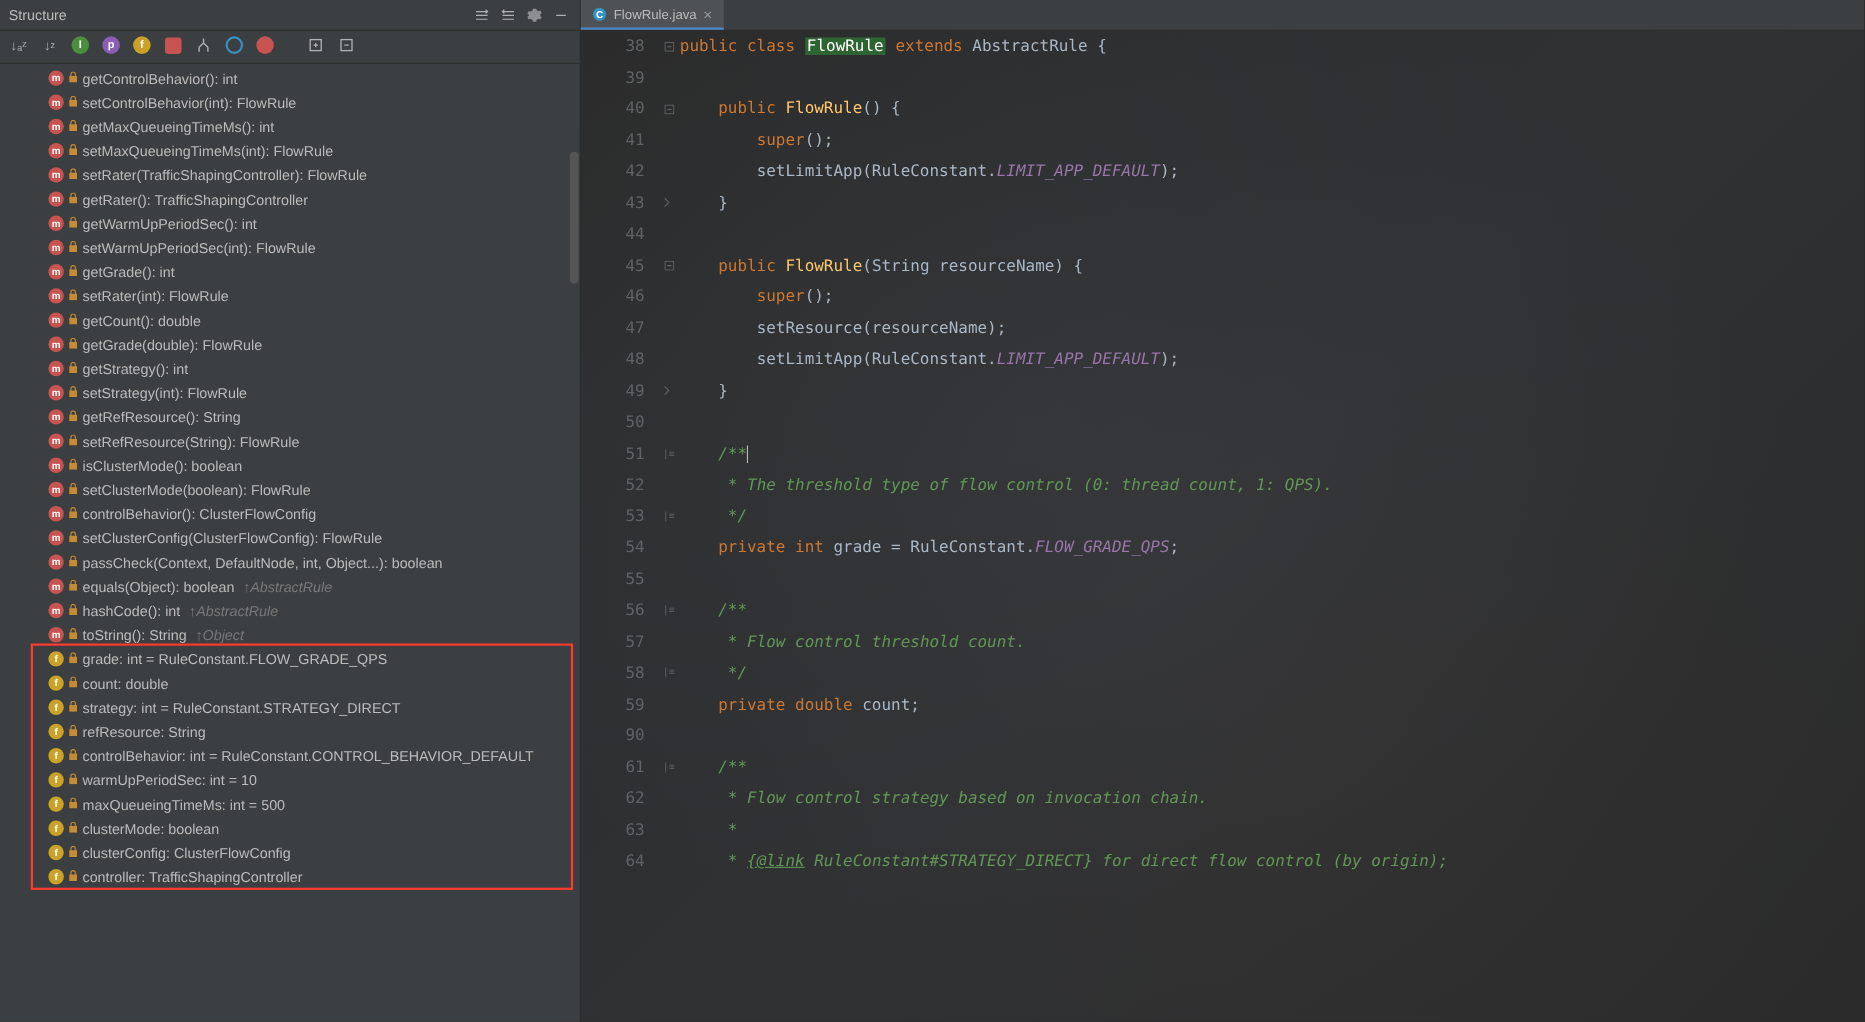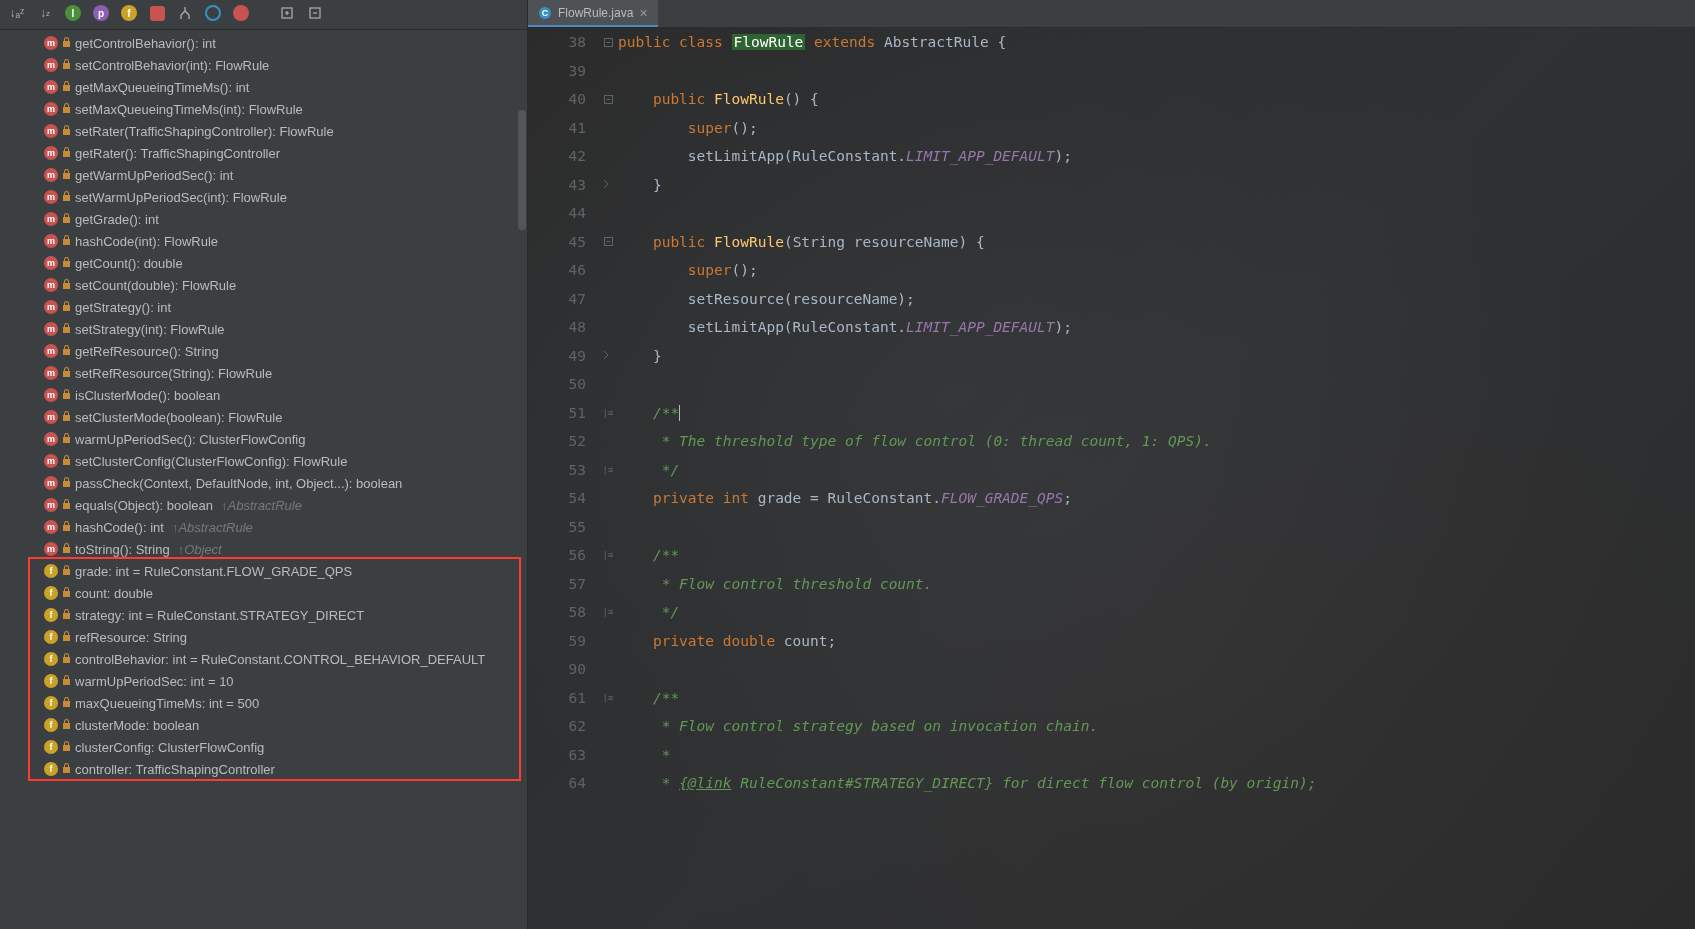--- a/index.html
+++ b/index.html
@@ -186,20 +186,45 @@
 .cmt-tag { color: #629755; font-style: italic; text-decoration: underline; }
 .txt { color: #a9b7c6; margin-top: 42px; }
 .caret { border-left: 1px solid #bbbbbb; }
 </style>
 </head>
 <body>
 
 <div class="container">
 
   <div class="structure-panel">
+    <div class="panel-header">
+      <span class="panel-title">Structure</span>
+      <div class="panel-actions">
+        <span class="icon-btn">
+            <svg viewBox="0 0 16 16" fill="none" stroke="currentColor" stroke-width="1.2">
+              <path d="M2 4h12M2 8h12M2 12h12M12 2l2 2-2 2"></path>
+            </svg>
+          </span>
+        <span class="icon-btn">
+            <svg viewBox="0 0 16 16" fill="none" stroke="currentColor" stroke-width="1.2">
+              <path d="M2 4h12M2 8h12M2 12h12M4 2L2 4l2 2"></path>
+            </svg>
+          </span>
+        <span class="icon-btn">
+            <svg viewBox="0 0 16 16" fill="currentColor">
+              <path d="M8 5a3 3 0 100 6 3 3 0 000-6zm6 3c0-.4 0-.8-.1-1.2l1.6-1.2-1.5-2.6-1.9.7c-.6-.5-1.3-.9-2-1.1L9.8 1H6.2l-.3 2c-.7.2-1.4.6-2 1.1l-1.9-.7L.5 6l1.6 1.2C2 7.6 2 8 2 8.4L.4 9.6l1.5 2.6 1.9-.7c.6.5 1.3.9 2 1.1l.3 2h3.6l.3-2c.7-.2 1.4-.6 2-1.1l1.9.7 1.5-2.6L14 9.2c0-.4.1-.8 0-1.2z" opacity="0.7"></path>
+            </svg>
+          </span>
+        <span class="icon-btn">
+            <svg viewBox="0 0 16 16" stroke="currentColor" stroke-width="1.5">
+              <path d="M3 8h10"></path>
+            </svg>
+          </span>
+      </div>
+    </div>
 
     <div class="structure-toolbar">
       <span class="tb-icon" style="color:#aeb1b3;font-size:12px;">↓ₐᶻ</span>
       <span class="tb-icon" style="color:#aeb1b3;font-size:12px;">↓<sub style="font-size:8px">z</sub></span>
       <span class="tb-icon">
           <span class="circle-badge badge-i">I</span>
         </span>
       <span class="tb-icon">
           <span class="circle-badge badge-p">p</span>
         </span>
@@ -300,35 +325,35 @@
           <span class="lock-icon"><svg width="9" height="10" viewBox="0 0 9 10">
               <path d="M2 4V2.5a2.5 2.5 0 015 0V4h1v6H1V4h1zm1 0h3V2.5a1.5 1.5 0 00-3 0V4z" fill="#c78b35"></path>
             </svg></span>
           <span class="member-txt">getGrade(): int</span>
         </div>
         <div class="tree-item">
           <span class="badge badge-m">m</span>
           <span class="lock-icon"><svg width="9" height="10" viewBox="0 0 9 10">
               <path d="M2 4V2.5a2.5 2.5 0 015 0V4h1v6H1V4h1zm1 0h3V2.5a1.5 1.5 0 00-3 0V4z" fill="#c78b35"></path>
             </svg></span>
-          <span class="member-txt">hashCode(int): FlowRule</span>
+          <span class="member-txt">setRater(int): FlowRule</span>
         </div>
         <div class="tree-item">
           <span class="badge badge-m">m</span>
           <span class="lock-icon"><svg width="9" height="10" viewBox="0 0 9 10">
               <path d="M2 4V2.5a2.5 2.5 0 015 0V4h1v6H1V4h1zm1 0h3V2.5a1.5 1.5 0 00-3 0V4z" fill="#c78b35"></path>
             </svg></span>
           <span class="member-txt">getCount(): double</span>
         </div>
         <div class="tree-item">
           <span class="badge badge-m">m</span>
           <span class="lock-icon"><svg width="9" height="10" viewBox="0 0 9 10">
               <path d="M2 4V2.5a2.5 2.5 0 015 0V4h1v6H1V4h1zm1 0h3V2.5a1.5 1.5 0 00-3 0V4z" fill="#c78b35"></path>
             </svg></span>
-          <span class="member-txt">setCount(double): FlowRule</span>
+          <span class="member-txt">getGrade(double): FlowRule</span>
         </div>
         <div class="tree-item">
           <span class="badge badge-m">m</span>
           <span class="lock-icon"><svg width="9" height="10" viewBox="0 0 9 10">
               <path d="M2 4V2.5a2.5 2.5 0 015 0V4h1v6H1V4h1zm1 0h3V2.5a1.5 1.5 0 00-3 0V4z" fill="#c78b35"></path>
             </svg></span>
           <span class="member-txt">getStrategy(): int</span>
         </div>
         <div class="tree-item">
           <span class="badge badge-m">m</span>
@@ -363,21 +388,21 @@
           <span class="lock-icon"><svg width="9" height="10" viewBox="0 0 9 10">
               <path d="M2 4V2.5a2.5 2.5 0 015 0V4h1v6H1V4h1zm1 0h3V2.5a1.5 1.5 0 00-3 0V4z" fill="#c78b35"></path>
             </svg></span>
           <span class="member-txt">setClusterMode(boolean): FlowRule</span>
         </div>
         <div class="tree-item">
           <span class="badge badge-m">m</span>
           <span class="lock-icon"><svg width="9" height="10" viewBox="0 0 9 10">
               <path d="M2 4V2.5a2.5 2.5 0 015 0V4h1v6H1V4h1zm1 0h3V2.5a1.5 1.5 0 00-3 0V4z" fill="#c78b35"></path>
             </svg></span>
-          <span class="member-txt">warmUpPeriodSec(): ClusterFlowConfig</span>
+          <span class="member-txt">controlBehavior(): ClusterFlowConfig</span>
         </div>
         <div class="tree-item">
           <span class="badge badge-m">m</span>
           <span class="lock-icon"><svg width="9" height="10" viewBox="0 0 9 10">
               <path d="M2 4V2.5a2.5 2.5 0 015 0V4h1v6H1V4h1zm1 0h3V2.5a1.5 1.5 0 00-3 0V4z" fill="#c78b35"></path>
             </svg></span>
           <span class="member-txt">setClusterConfig(ClusterFlowConfig): FlowRule</span>
         </div>
         <div class="tree-item">
           <span class="badge badge-m">m</span>

